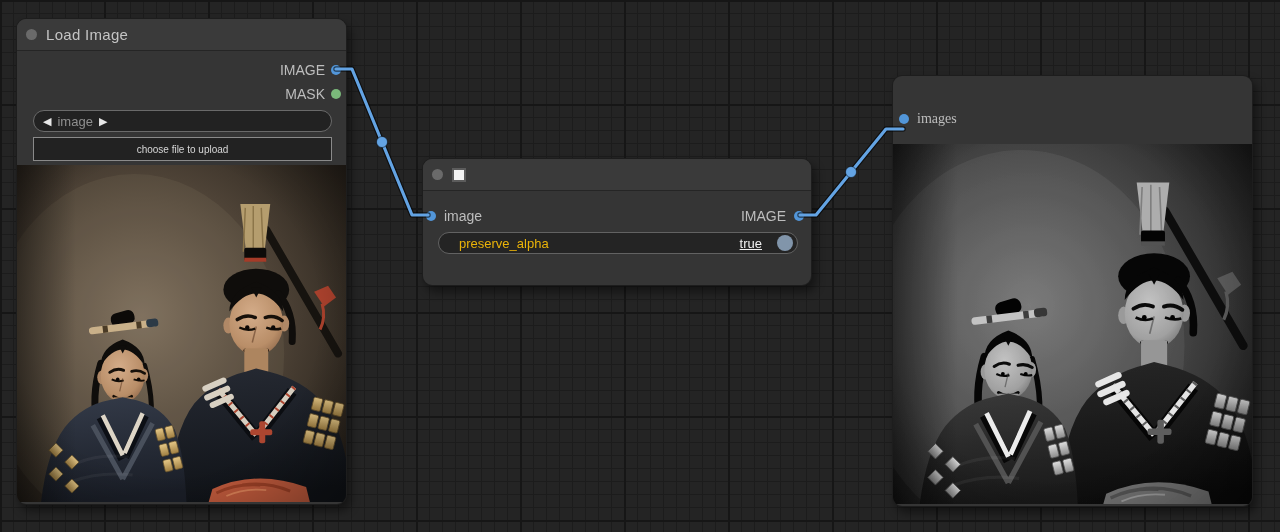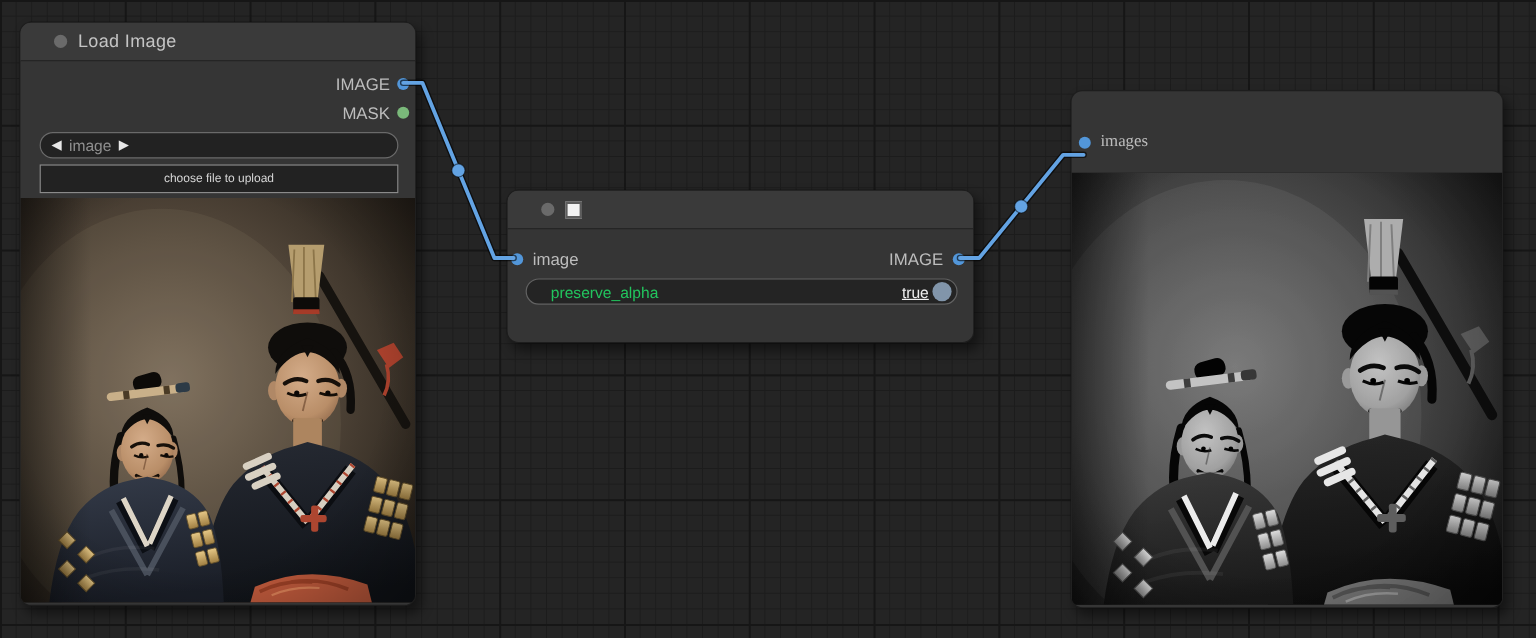--- a/index.html
+++ b/index.html
@@ -17,21 +17,21 @@
   }
   .node{
     position:absolute;background:#353535;border-radius:10px;
     border:1px solid rgba(0,0,0,.45);
     box-shadow:4px 6px 10px rgba(0,0,0,.45);
     overflow:hidden;
   }
   .title{
     position:absolute;left:0;right:0;top:0;height:32px;background:#3a3a3a;
     border-bottom:1px solid rgba(0,0,0,.35);
-    display:flex;align-items:center;gap:9px;padding:0 28px;
+    display:flex;align-items:center;gap:9px;padding:0 9px;
   }
   .title .label{color:#c4c4c4;font-size:15px;letter-spacing:.3px;white-space:nowrap;}
   .collapse-dot{width:11px;height:11px;border-radius:50%;background:var(--collapse-dot,#6a6a6a);flex:0 0 auto;}
   .node-icon{width:14px;height:14px;background:#f2f2f2;border:2px solid #5c5c5c;flex:0 0 auto;}
   .slot-row{position:absolute;height:16px;display:flex;align-items:center;}
   .slot-label{color:#bdbdbd;font-size:14px;white-space:nowrap;}
   .port{width:10px;height:10px;border-radius:50%;flex:0 0 auto;}
   .port.image{background:var(--port-image,#5296d9);}
   .port.mask{background:var(--port-mask,#7ab97a);}
   .combo{
@@ -42,22 +42,22 @@
   .combo .name{color:#8f8f8f;}
   .combo .value{flex:1;text-align:center;color:#e0e0e0;}
   .upload-btn{
     position:absolute;height:24px;background:#222;border:1px solid #8a8a8a;
     color:#d6d6d6;font-size:10px;display:flex;align-items:center;justify-content:center;
   }
   .widget-bool{
     position:absolute;height:22px;background:#242424;border:1px solid #626262;border-radius:11px;
     display:flex;align-items:center;padding:0 4px 0 20px;font-size:13px;
   }
-  .widget-bool .name{color:#22c55e;flex:1;}
-  .widget-bool .value{color:#f0f0f0;margin-right:3px;text-decoration:underline;}
+  .widget-bool .name{color:#eab308;flex:1;}
+  .widget-bool .value{color:#f0f0f0;margin-right:15px;text-decoration:underline;}
   .toggle-dot{width:16px;height:16px;border-radius:50%;background:var(--toggle,#8195aa);flex:0 0 auto;}
   .img-box{position:absolute;left:0;right:0;overflow:hidden;background:#111;}
   .img-box svg{display:block;width:100%;height:100%;}
   .img-grayscale svg{filter:grayscale(1) brightness(1.07) contrast(1.07);}
   .links{position:absolute;left:0;top:0;width:1280px;height:532px;pointer-events:none;}
   .link-under{fill:none;stroke:rgba(0,0,0,.6);stroke-width:5.5;stroke-linejoin:round;stroke-linecap:round;}
   .link-main{fill:none;stroke:var(--link,#63a3e3);stroke-width:3.2;stroke-linejoin:round;stroke-linecap:round;}
   .link-dot{fill:var(--link,#63a3e3);stroke:rgba(0,0,0,.5);stroke-width:1;}
   .defs-svg{position:absolute;width:0;height:0;}
 </style>

